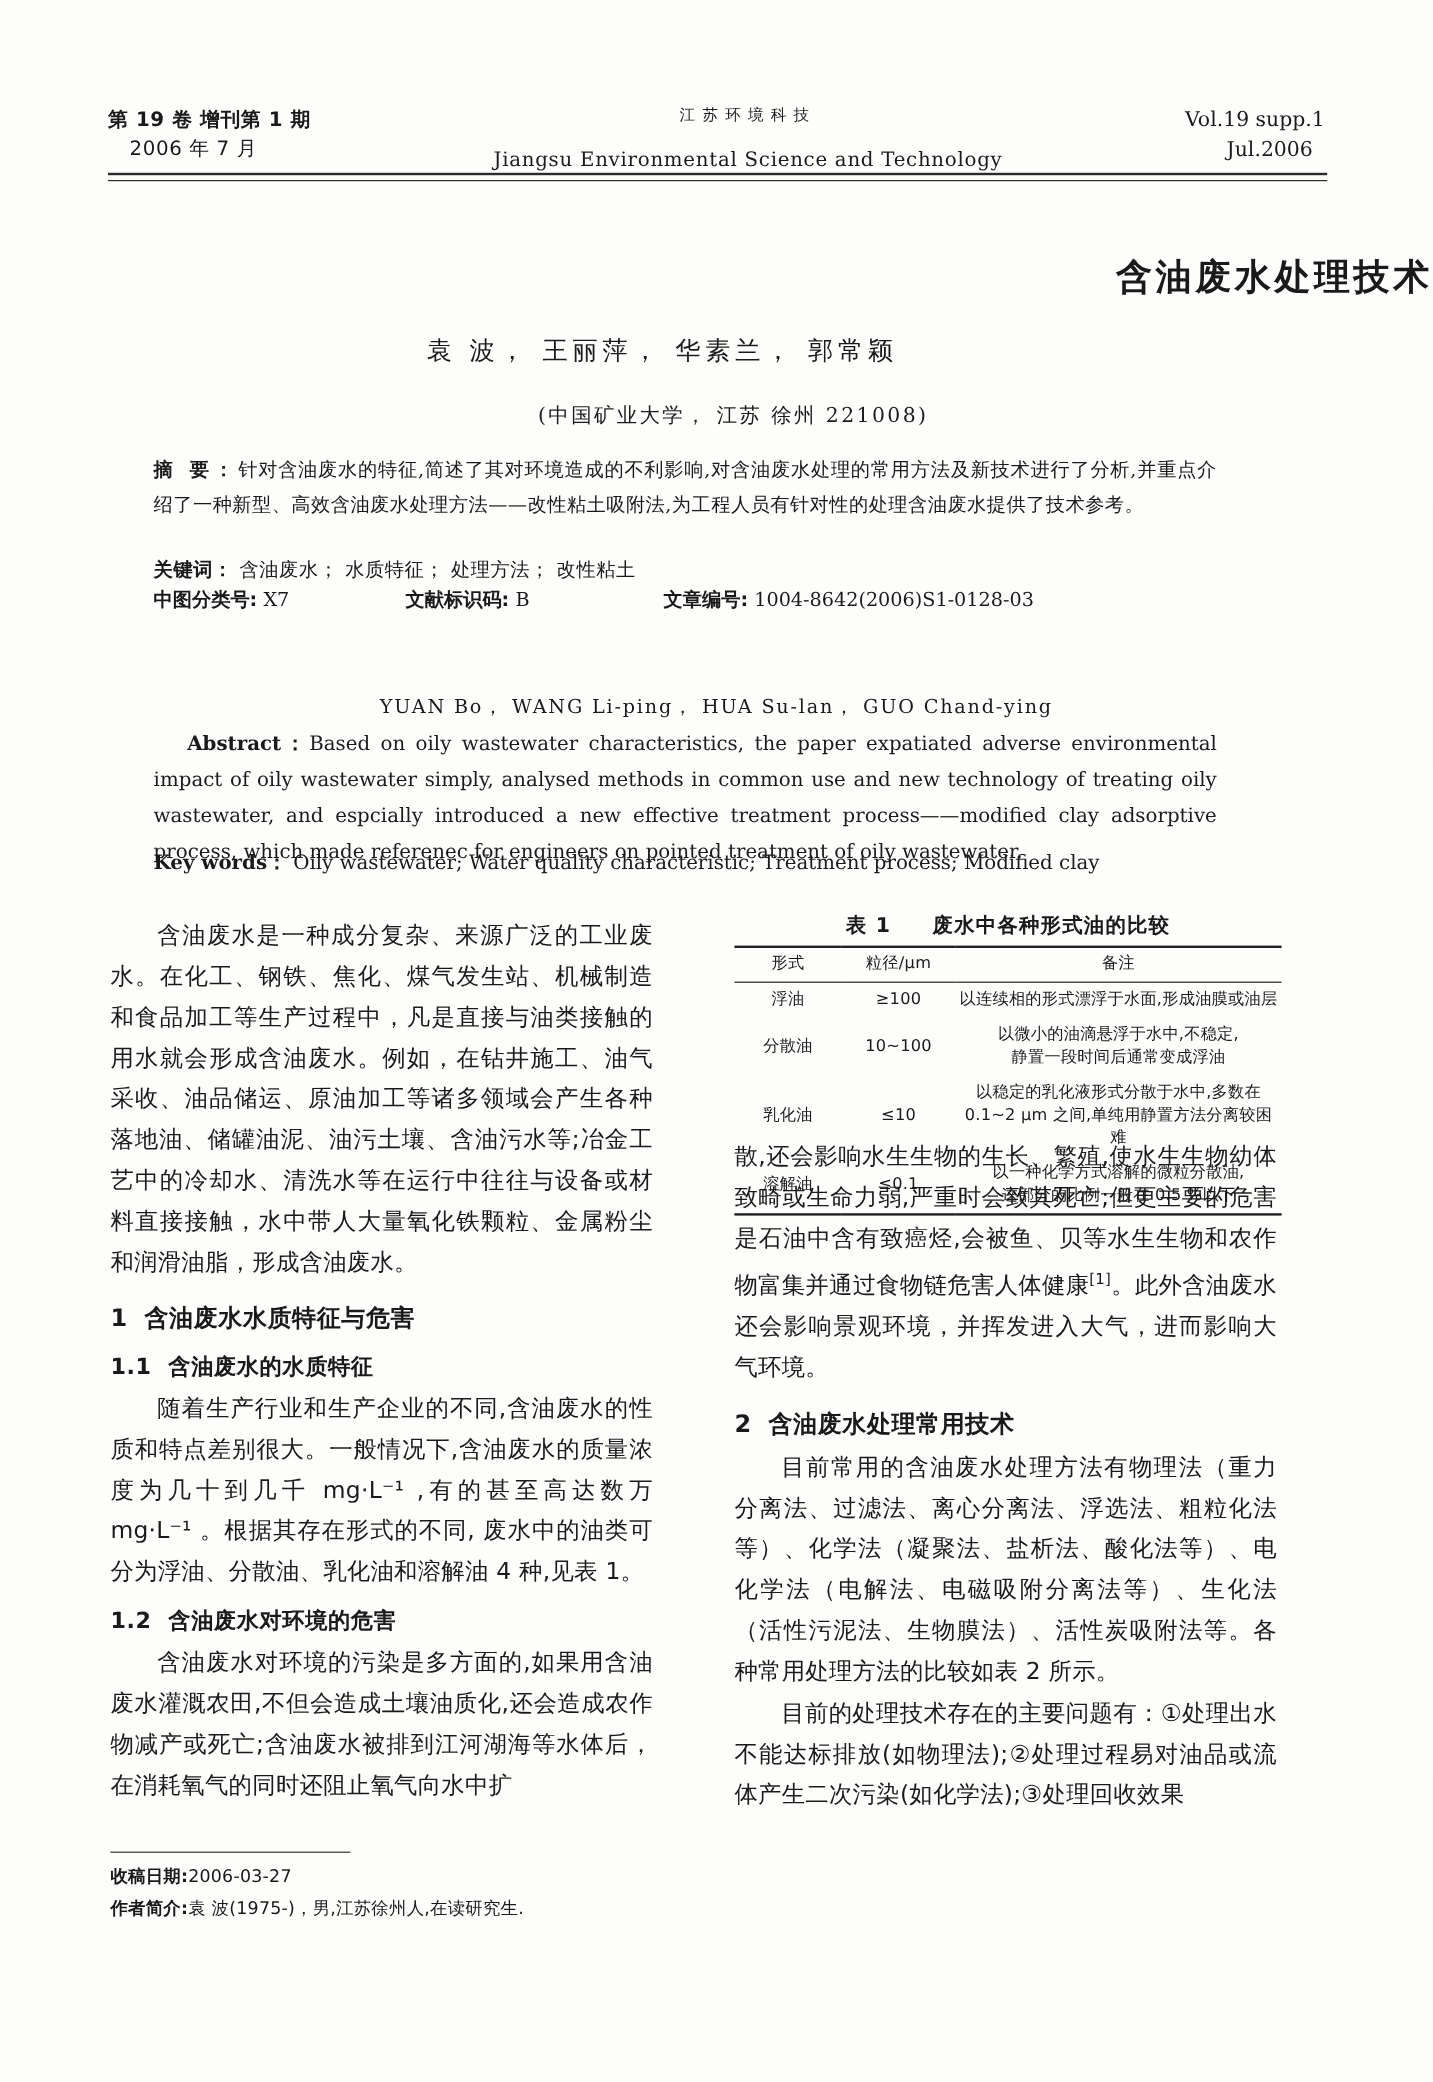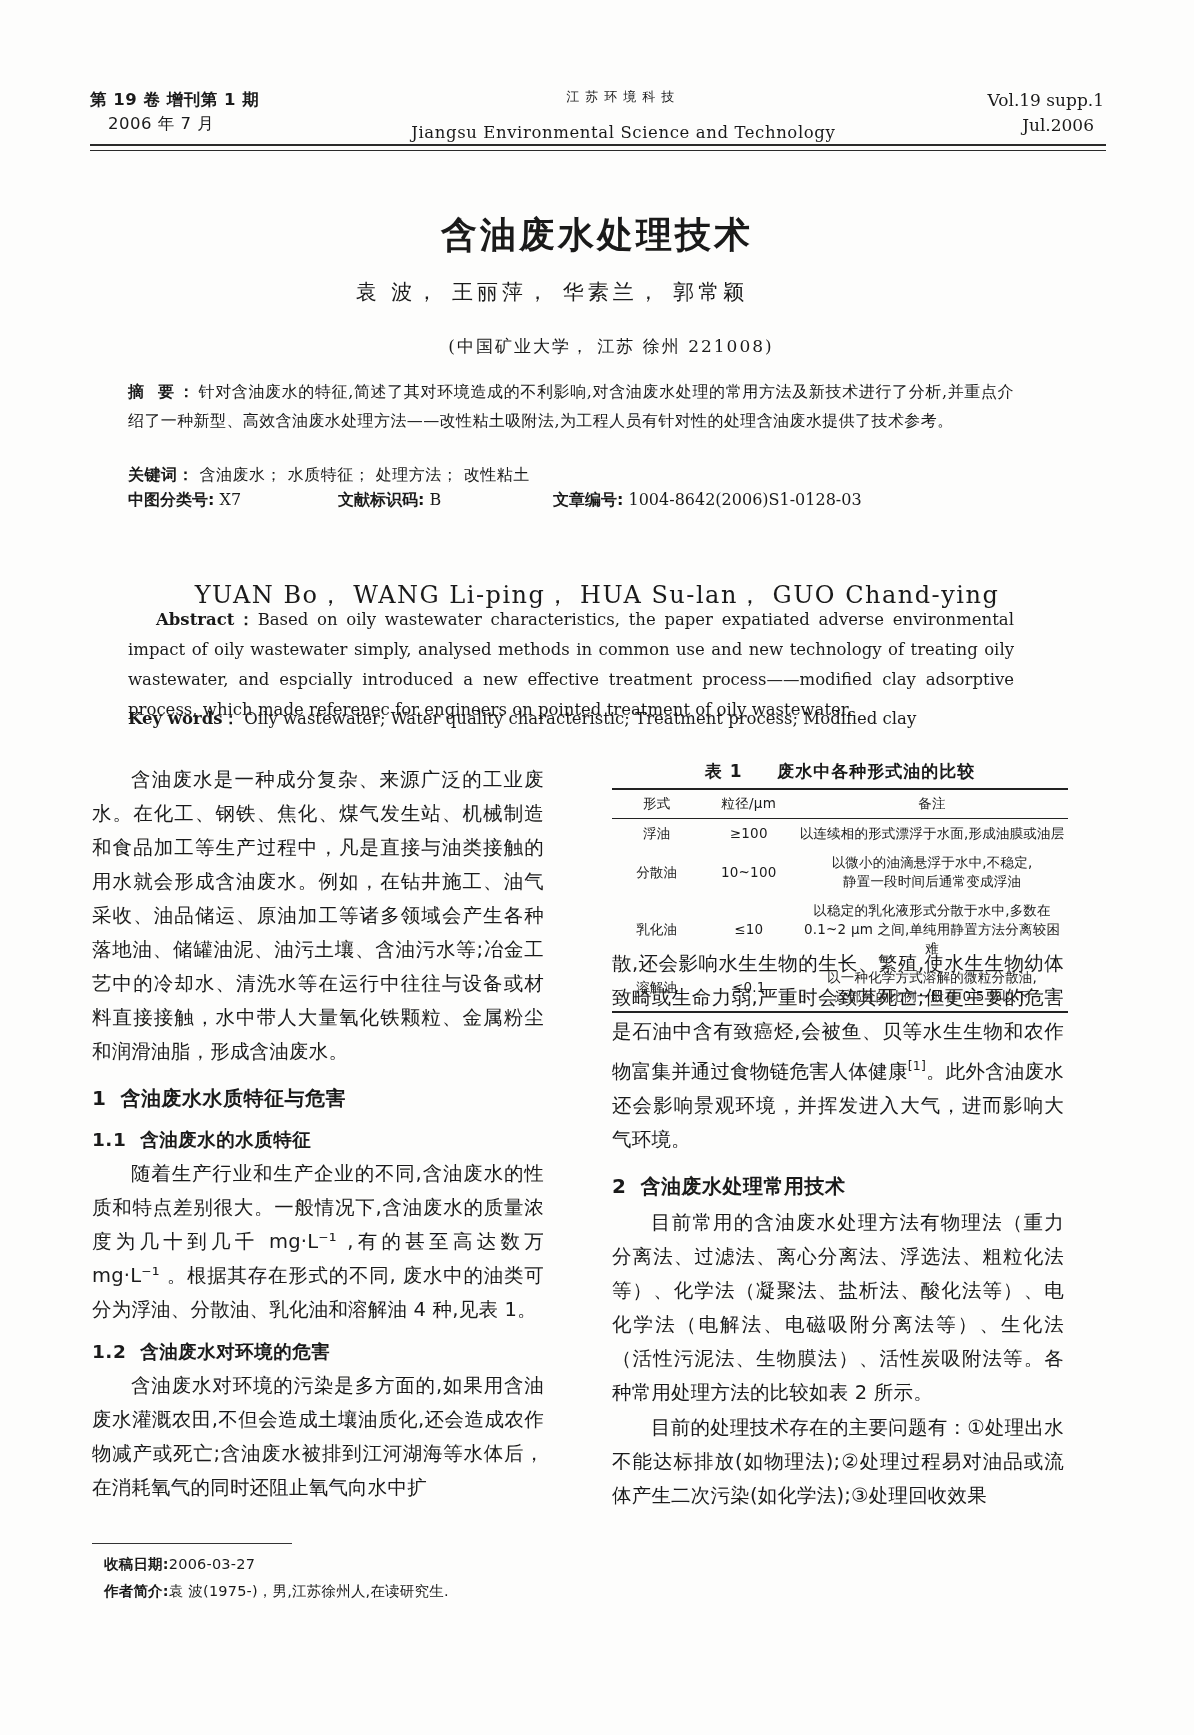--- a/index.html
+++ b/index.html
@@ -79,24 +79,24 @@
     height: 4px;
     border-top: 2px solid #2a2a2a;
     border-bottom: 1px solid #2a2a2a;
   }
 
   
   .title-cn {
     position: absolute;
     left: 0; top: 211px;
     width: 1194px;
-    text-align: center;
-    font-family: "DejaVu Sans", "Liberation Sans", sans-serif;
-    font-weight: bold;
-    font-size: 36px;
+    text-align: right;
+    font-family: "DejaVu Sans", "Liberation Sans", sans-serif;
+    font-weight: bold;
+    font-size: 30px;
     letter-spacing: 3px;
   }
   .authors-cn {
     position: absolute;
     left: 0; top: 278px;
     width: 1104px;
     text-align: center;
     font-family: "DejaVu Serif", "Liberation Serif", serif;
     font-size: 21px;
     letter-spacing: 4px;
@@ -165,21 +165,21 @@
     font-family: "DejaVu Serif", "Liberation Serif", serif;
     font-weight: bold;
     font-size: 21px;
     letter-spacing: 0.2px;
   }
   .authors-en {
     position: absolute;
     left: 0; top: 579px;
     width: 1194px;
     text-align: center;
-    font-size: 24px;
+    font-size: 16px;
     letter-spacing: 1.5px;
   }
   .abs-en {
     position: absolute;
     left: 128px;
     top: 605px;
     width: 886px;
     font-size: 16.5px;
     line-height: 30px;
     text-align: justify;
@@ -285,21 +285,21 @@
   
   .fn-rule {
     position: absolute;
     left: 92px;
     top: 1543px;
     width: 200px;
     border-top: 1.2px solid #333;
   }
   .footnote {
     position: absolute;
-    left: 104px;
+    left: 92px;
     top: 1551px;
     width: 470px;
     font-family: "DejaVu Sans", "Liberation Sans", sans-serif;
     font-size: 14.5px;
     line-height: 27px;
     letter-spacing: 0.2px;
   }
   .footnote .lbl { font-weight: bold; }
 </style>
 </head>

